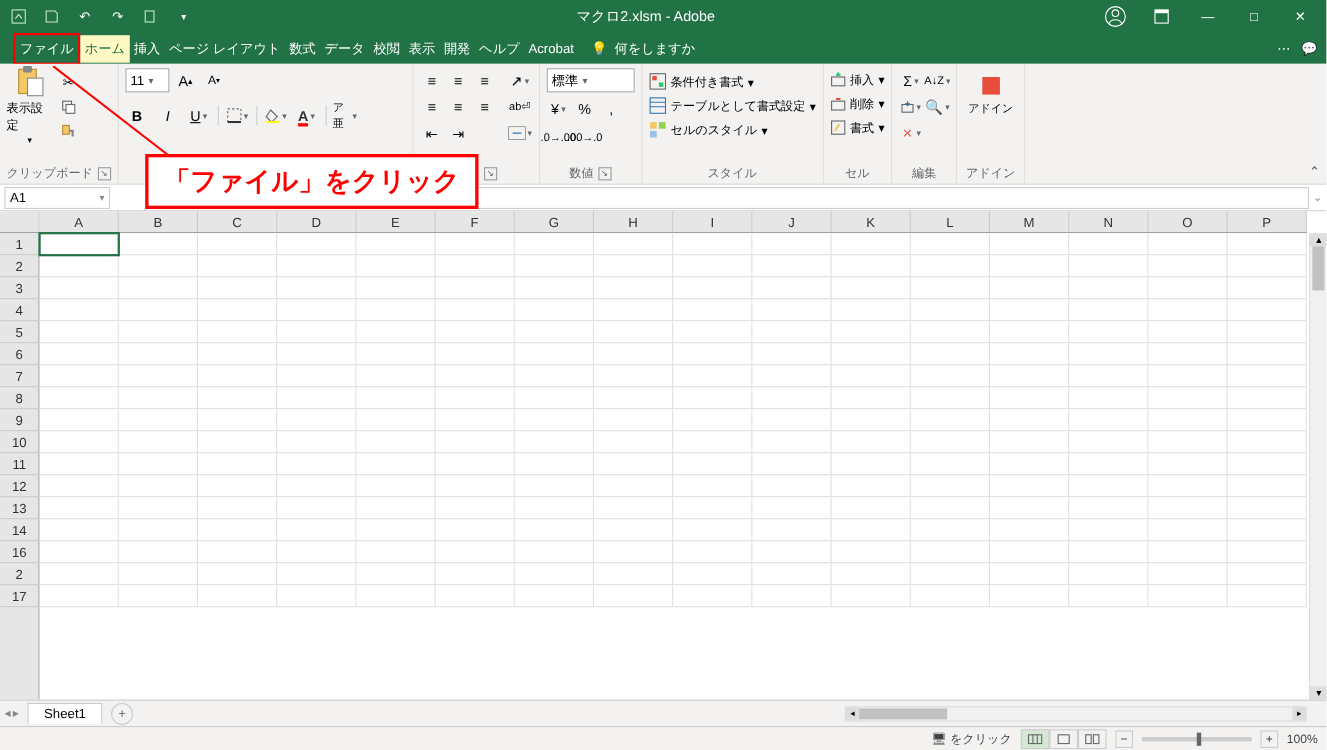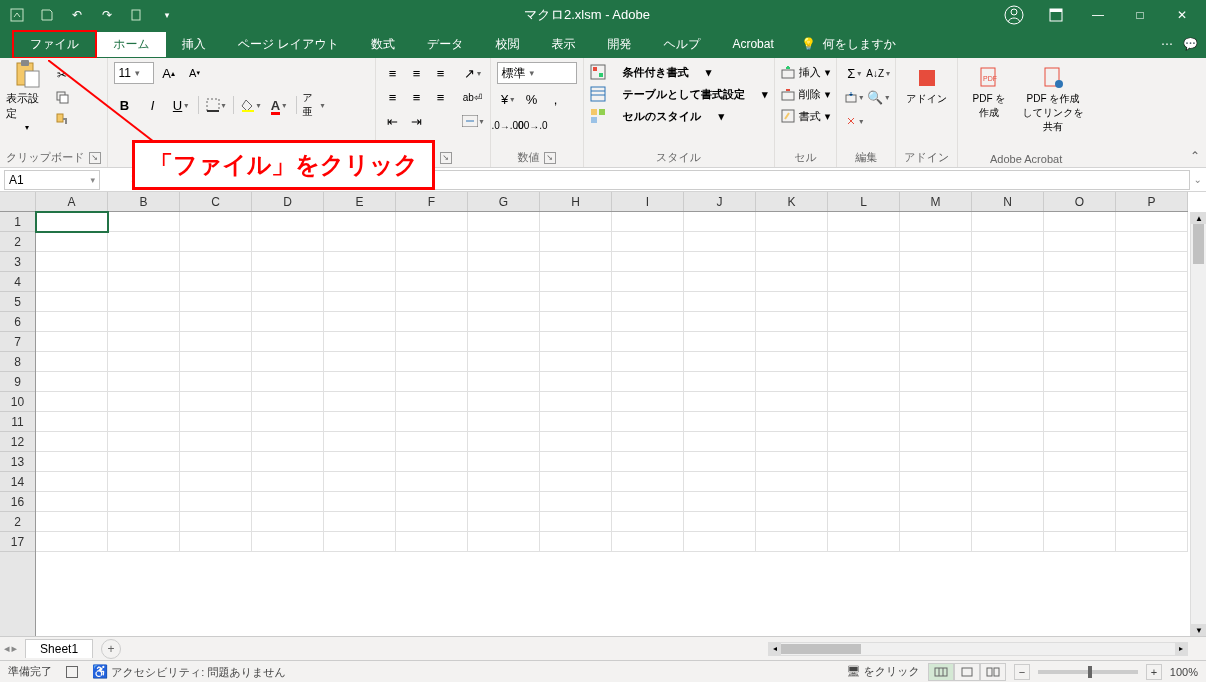--- a/index.html
+++ b/index.html
@@ -7,23 +7,23 @@
 
 .titlebar { height: 30px; background: #217346; display: flex; align-items: center; color: #fff; padding: 0 4px; }
 .titlebar-left { display: flex; align-items: center; gap: 4px; }
 .tb-btn { width: 26px; height: 26px; display: flex; align-items: center; justify-content: center; cursor: pointer; }
 .tb-btn svg { fill: #c8e6c9; }
 .titlebar-center { flex: 1; text-align: center; font-size: 13px; }
 .titlebar-right { display: flex; align-items: center; gap: 2px; }
 .win-btn { width: 40px; height: 30px; display: flex; align-items: center; justify-content: center; color: #fff; cursor: pointer; }
 
 .menubar { height: 28px; background: #217346; display: flex; align-items: center; padding-left: 12px; color: #fff; position: relative; }
-.menu-tab { padding: 4px 16px; font-size: 12px; cursor: pointer; position: relative; }
+.menu-tab { padding: 4px 4px; font-size: 12px; cursor: pointer; position: relative; }
 .menu-tab.file { border: 2px solid red; }
-.menu-tab.active { background: #ffffff; color: #217346; }
+.menu-tab.active { background: #fef9c3; color: #217346; }
 .tell-me { display: flex; align-items: center; margin-left: 12px; gap: 6px; font-size: 12px; }
 .menubar-right { position: absolute; right: 8px; display: flex; gap: 10px; }
 
 .ribbon { height: 110px; background: #f3f2f1; border-bottom: 1px solid #d4d4d4; display: flex; position: relative; }
 .ribbon-group { border-right: 1px solid #e1dfdd; display: flex; flex-direction: column; padding: 4px 6px 2px 6px; }
 .ribbon-group-content { flex: 1; display: flex; gap: 4px; align-items: flex-start; }
 .ribbon-group-label { text-align: center; font-size: 11px; color: #666; display: flex; justify-content: center; align-items: center; gap: 4px; padding-top: 2px; }
 .launcher { width: 12px; height: 12px; border: 1px solid #999; display: inline-flex; align-items: center; justify-content: center; font-size: 8px; color: #666; cursor: pointer; }
 
 .big-btn { display: flex; flex-direction: column; align-items: center; justify-content: center; width: 42px; height: 66px; cursor: pointer; font-size: 11px; gap: 2px; }
@@ -40,21 +40,21 @@
 .combo.font-size { width: 40px; }
 .icon-btn { width: 22px; height: 22px; display: flex; align-items: center; justify-content: center; cursor: pointer; font-size: 13px; }
 .icon-btn.split::after { content: "▾"; font-size: 8px; color: #666; margin-left: 2px; }
 
 .align-grid { display: grid; grid-template-columns: repeat(3, 22px); grid-auto-rows: 22px; gap: 2px; }
 .align-right-col { display: flex; flex-direction: column; gap: 2px; margin-left: 6px; }
 
 .number-col { display: flex; flex-direction: column; gap: 4px; }
 .number-row { display: flex; gap: 2px; }
 
-.style-item { display: flex; align-items: center; gap: 17px; font-size: 11px; cursor: pointer; height: 20px; font-weight: bold; }
+.style-item { display: flex; align-items: flex-end; gap: 4px; font-size: 11px; cursor: pointer; height: 20px; }
 .style-col { display: flex; flex-direction: column; gap: 2px; }
 
 .cells-col { display: flex; flex-direction: column; gap: 2px; }
 .cell-item { display: flex; align-items: center; gap: 4px; font-size: 11px; cursor: pointer; height: 20px; }
 
 .edit-row { display: flex; gap: 2px; }
 
 .addin-btn, .pdf-btn { display: flex; flex-direction: column; align-items: center; justify-content: center; cursor: pointer; font-size: 10px; text-align: center; gap: 2px; padding: 4px; }
 
 .ribbon-collapse { position: absolute; right: 6px; bottom: 4px; cursor: pointer; font-size: 12px; color: #666; }
@@ -391,41 +391,20 @@
             <rect x="4" y="4" width="16" height="16" fill="#e74c3c"></rect>
           </svg>
         <span>アドイン</span>
       </div>
     </div>
     <div class="ribbon-group-label">
         <span>アドイン</span>
       </div>
   </div>
 
-  <div class="ribbon-group" style="border-right:none;">
-    <div class="ribbon-group-content">
-      <div class="pdf-btn" style="width:50px;">
-        <svg width="24" height="24" viewBox="0 0 24 24">
-            <rect x="4" y="2" width="14" height="18" fill="none" stroke="#e74c3c"></rect>
-            <text x="6" y="15" font-size="7" fill="#e74c3c">PDF</text>
-          </svg>
-        <span>PDF を作成</span>
-      </div>
-      <div class="pdf-btn" style="width:70px;">
-        <svg width="24" height="24" viewBox="0 0 24 24">
-            <rect x="4" y="2" width="14" height="18" fill="none" stroke="#e74c3c"></rect>
-            <circle cx="18" cy="18" r="4" fill="#2e75b6"></circle>
-          </svg>
-        <span>PDF を作成してリンクを共有</span>
-      </div>
-    </div>
-    <div class="ribbon-group-label">
-        <span>Adobe Acrobat</span>
-      </div>
-  </div>
 
   <div class="ribbon-collapse">⌃</div>
 </div>
 
 <div class="namebox-row">
   <div class="name-box">
       <span>A1</span>
     </div>
   <div class="fx-icons">
     <span style="color:#ccc;">✕</span>
@@ -772,25 +751,20 @@
   <div class="hscroll">
     <div class="hscroll-btn">◂</div>
     <div class="hscroll-track">
         <div class="hscroll-thumb"></div>
       </div>
     <div class="hscroll-btn">▸</div>
   </div>
 </div>
 
 <div class="statusbar">
-  <div class="statusbar-left">
-    <span>準備完了</span>
-    <span style="width:12px;height:12px;border:1px solid #666;display:inline-block;"></span>
-    <span><span style="font-size:13px;">♿</span> <span>アクセシビリティ: 問題ありません</span></span>
-  </div>
   <div class="statusbar-right">
     <span>🖥 <span>をクリック</span></span>
     <div class="view-btns">
       <div class="view-btn active">
           <svg width="14" height="10" viewBox="0 0 14 10">
             <rect x="1" y="1" width="12" height="8" fill="none" stroke="#666"></rect>
             <line x1="5" y1="1" x2="5" y2="9" stroke="#666"></line>
             <line x1="9" y1="1" x2="9" y2="9" stroke="#666"></line>
           </svg>
         </div>

